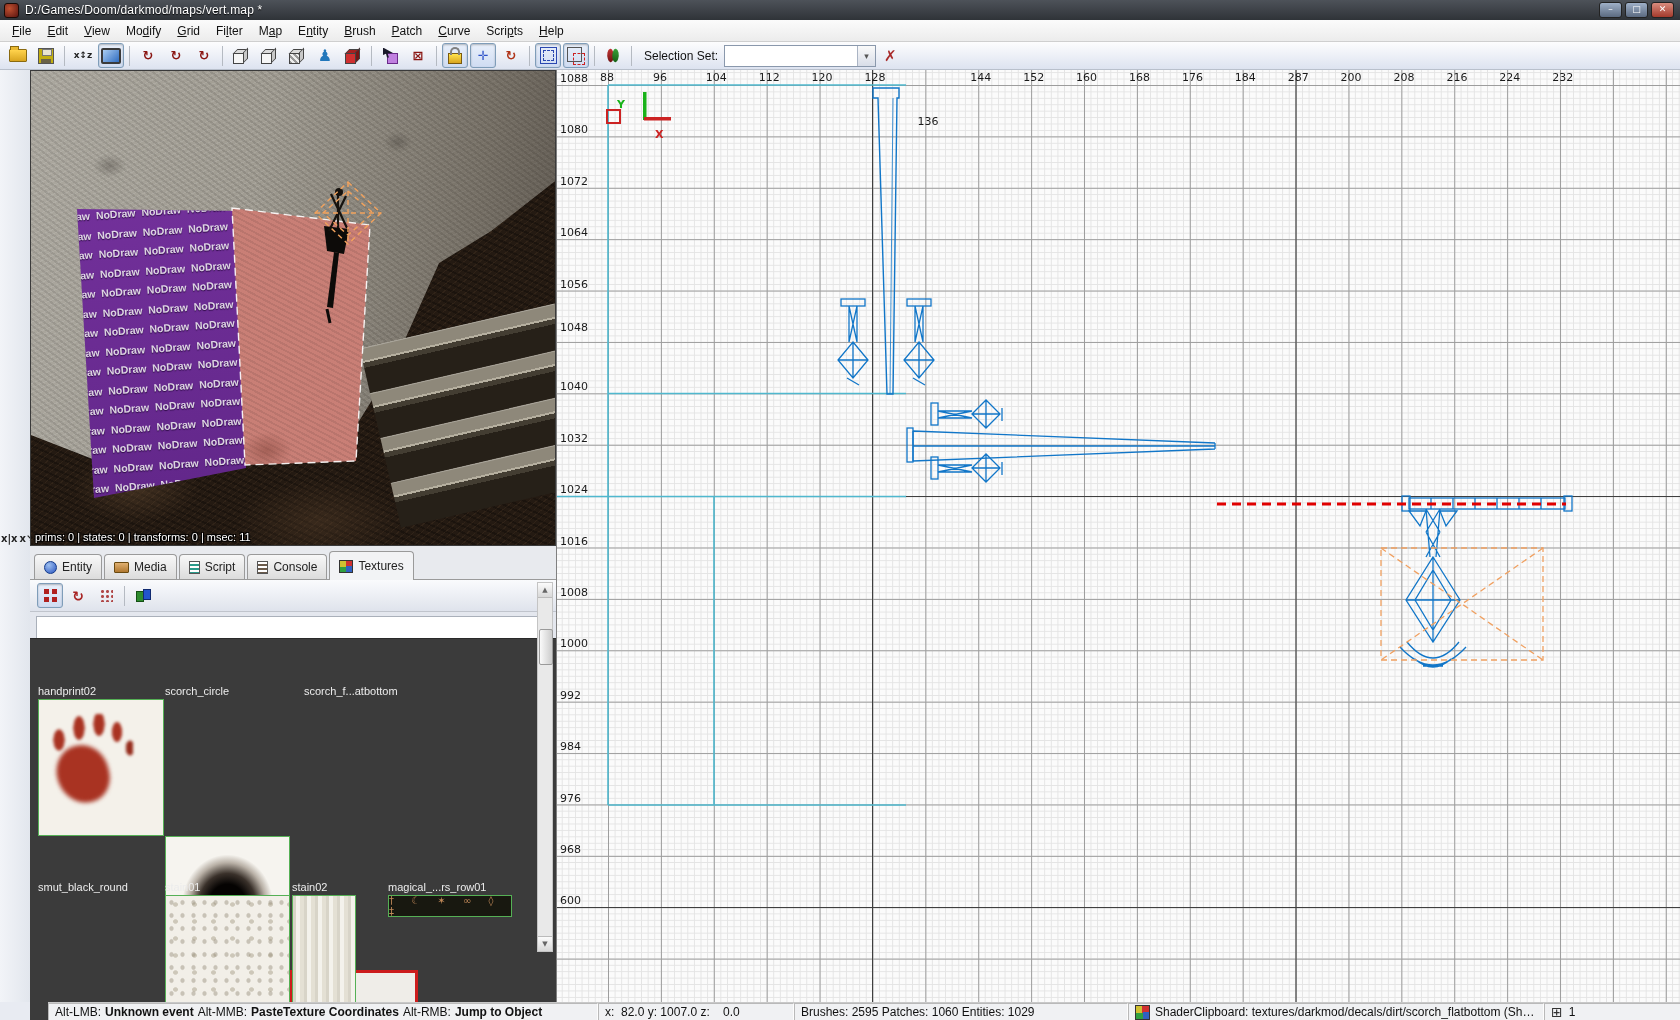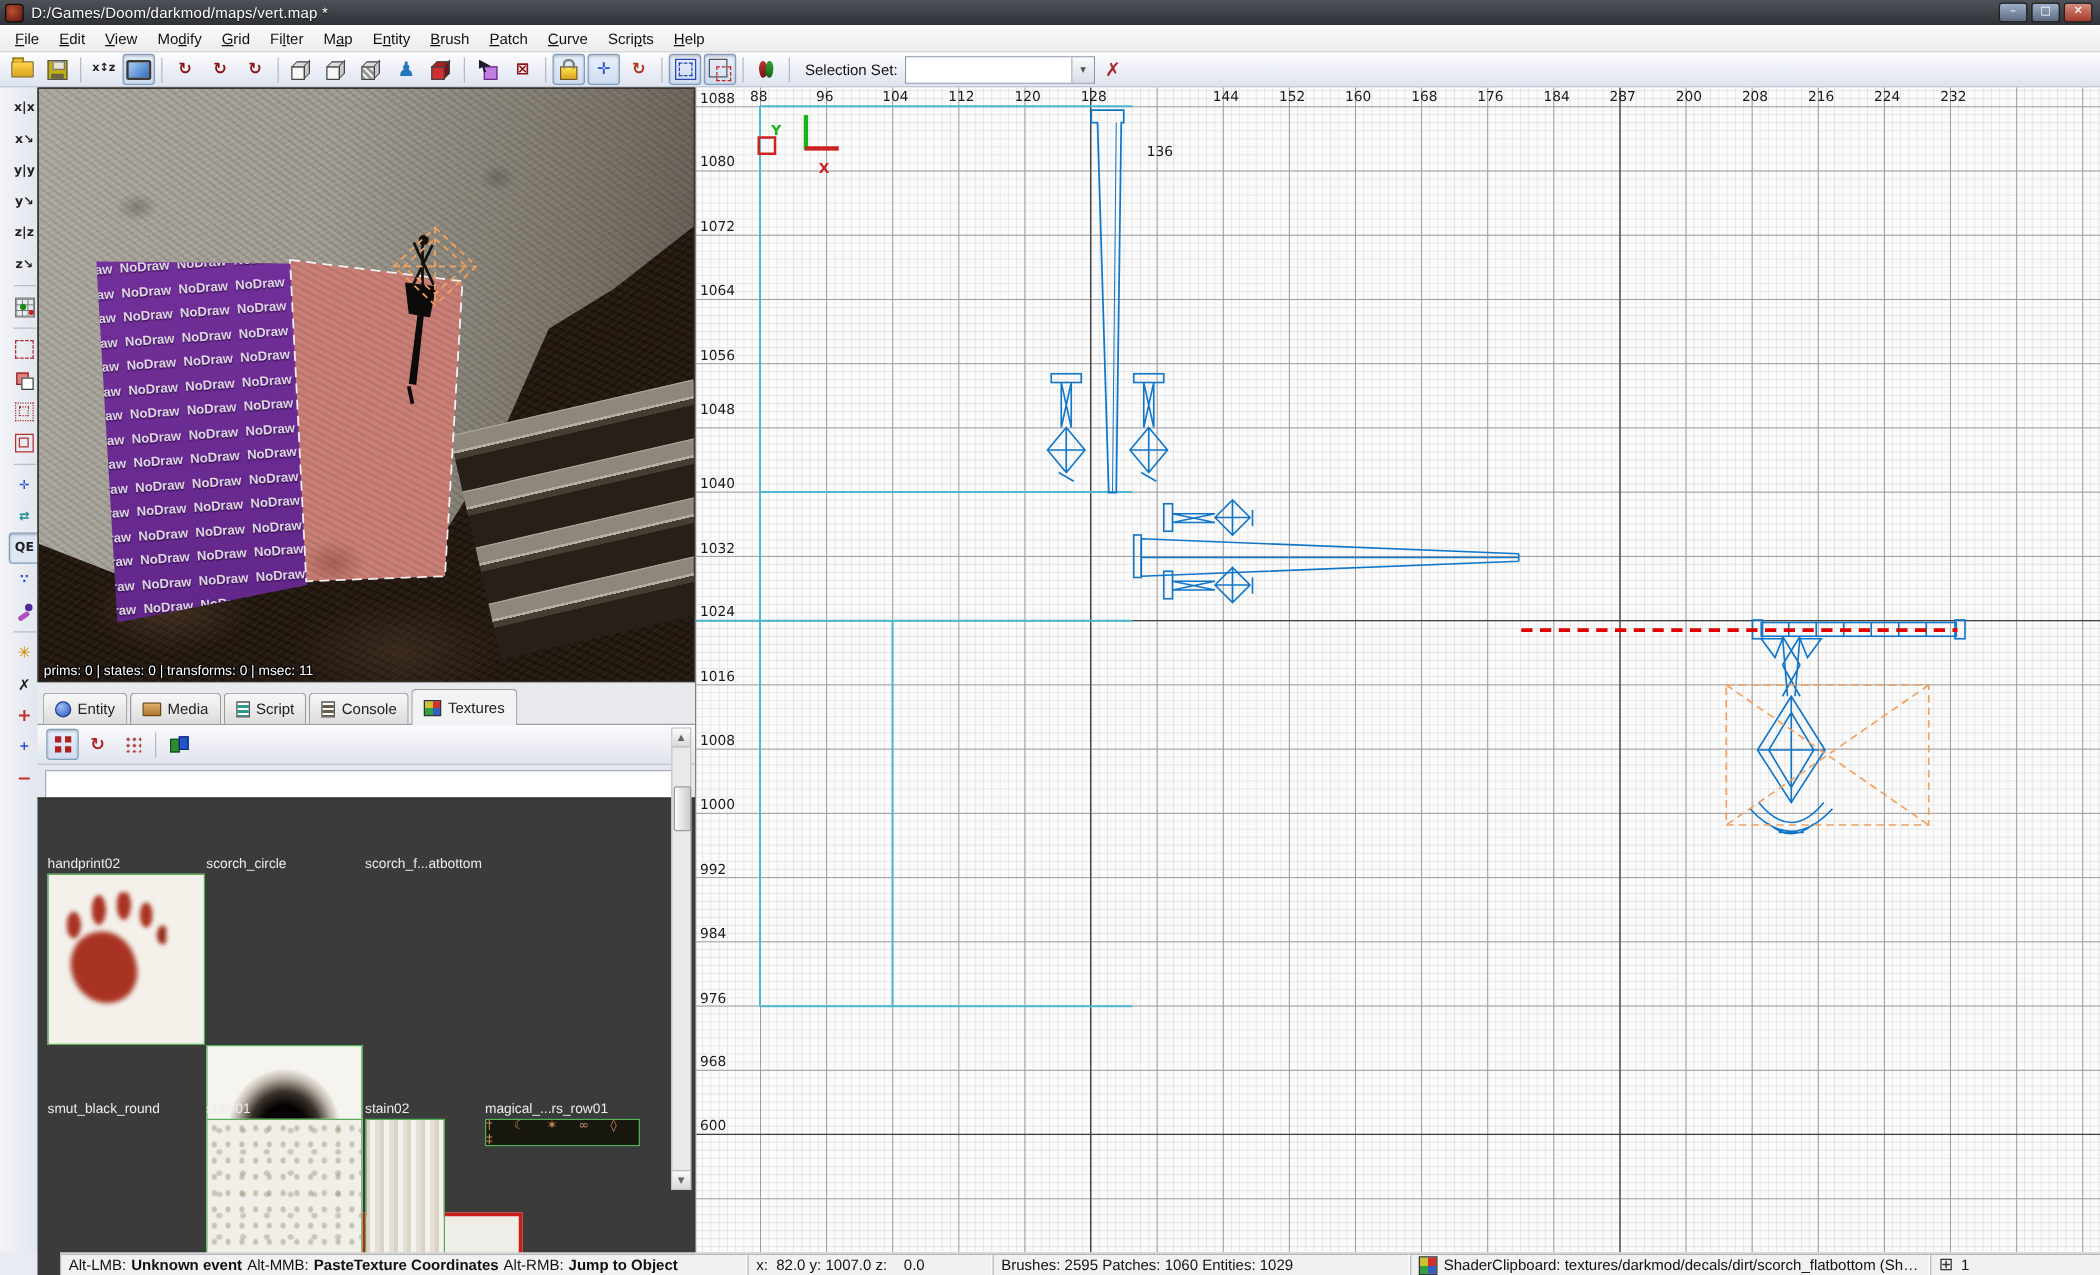--- a/index.html
+++ b/index.html
@@ -64,21 +64,21 @@
   .c-leaf::after{content:"";width:7px;height:13px;background:linear-gradient(#3aa03a,#156015);border-radius:30% 70% 30% 70%;transform:rotate(16deg);margin-left:-2px;}
   .selset-label{font-size:12px;color:#111;margin:0 6px 0 8px;}
   .combo{display:flex;width:150px;height:20px;border:1px solid #8a98ac;background:#fff;}
   .combo input{flex:1;border:none;outline:none;font-size:12px;padding:0 4px;min-width:0;}
   .combo-btn{width:17px;background:linear-gradient(#fafafa,#d8dde8);border-left:1px solid #aab4c4;
      font-size:9px;color:#555;display:flex;align-items:center;justify-content:center;font-family:"DejaVu Sans",sans-serif;}
   .clear-btn{font-family:"DejaVu Sans",sans-serif;color:#a82a2a;font-size:15px;font-weight:bold;margin-left:8px;}
   
   .main{position:absolute;left:0;top:70px;width:1680px;height:932px;}
   .left-toolbar{position:absolute;left:0;top:0;width:40px;height:932px;background:linear-gradient(90deg,#f2f4f8,#dde2ea);
-     border-right:1px solid #c3c9d4;display:flex;flex-direction:column;align-items:center;padding-top:4px;box-sizing:border-box;}
+     border-right:1px solid #c3c9d4;display:flex;flex-direction:row;align-items:center;padding-top:4px;box-sizing:border-box;}
   .lt-i{width:24px;height:23px;display:flex;align-items:center;justify-content:center;border:1px solid transparent;border-radius:3px;}
   .lt-i.pressed{background:#dfe7f5;border-color:#7f9db9;box-shadow:inset 0 1px 2px rgba(0,0,0,.25);}
   .lt-sep{width:18px;height:1px;background:#b8bec8;margin:4px 0;}
   .lt-g{font-family:"DejaVu Sans",sans-serif;font-size:10px;font-weight:bold;color:#222;}
   .lt-g.blue{color:#2a50c8;} .lt-g.teal{color:#1f8a9a;} .lt-g.gold{color:#d09010;font-size:13px;}
   .lt-g.red{color:#c03030;font-size:14px;} .lt-g.dark{color:#1a1a1a;font-size:12px;}
   .lt-g.qe{font-size:10px;}
   .c-snapgrid{width:14px;height:14px;background-image:linear-gradient(#777 1px,transparent 1px),linear-gradient(90deg,#777 1px,transparent 1px);background-size:4.5px 4.5px;border:1px solid #777;position:relative;}
   .c-snapgrid::before{content:"";position:absolute;left:3px;top:4px;width:5px;height:5px;background:#1a8a1a;border-radius:50%;}
   .c-snapgrid::after{content:"";position:absolute;right:0;bottom:1px;width:4px;height:4px;background:#c02020;border-radius:50%;}
@@ -486,21 +486,21 @@
             <span class="c-swap"></span>
           </span>
       </div>
       <div class="tex-filter"></div>
 
       <div class="tex-area">
         <span class="tex-label" style="left:8px;top:46px;">handprint02</span>
         <div class="thumb th-handprint" style="left:8px;top:60px;width:126px;height:137px;"></div>
         <span class="tex-label" style="left:135px;top:46px;">scorch_circle</span>
         <div class="thumb th-scorchcircle" style="left:135px;top:60px;width:125px;height:137px;"></div>
-        <span class="tex-label" style="left:262px;top:46px;text-align:right;">scorch_f...atbottom</span>
+        <span class="tex-label" style="left:274px;top:46px;text-align:right;">scorch_f...atbottom</span>
         <div class="thumb th-scorchflat selected" style="left:259px;top:57px;width:129px;height:142px;"></div>
         <span class="tex-label" style="left:8px;top:242px;">smut_black_round</span>
 
         <span class="tex-label" style="left:135px;top:242px;">stain01</span>
         <div class="thumb th-stain01" style="left:135px;top:256px;width:125px;height:137px;"></div>
         <span class="tex-label" style="left:262px;top:242px;">stain02</span>
         <div class="thumb th-stain02" style="left:262px;top:256px;width:64px;height:137px;"></div>
         <span class="tex-label" style="left:358px;top:242px;">magical_...rs_row01</span>
         <div class="thumb th-runes" style="left:358px;top:256px;width:124px;height:22px;">
           <span>† ☾ ✶ ∞ ◊ ‡</span>

